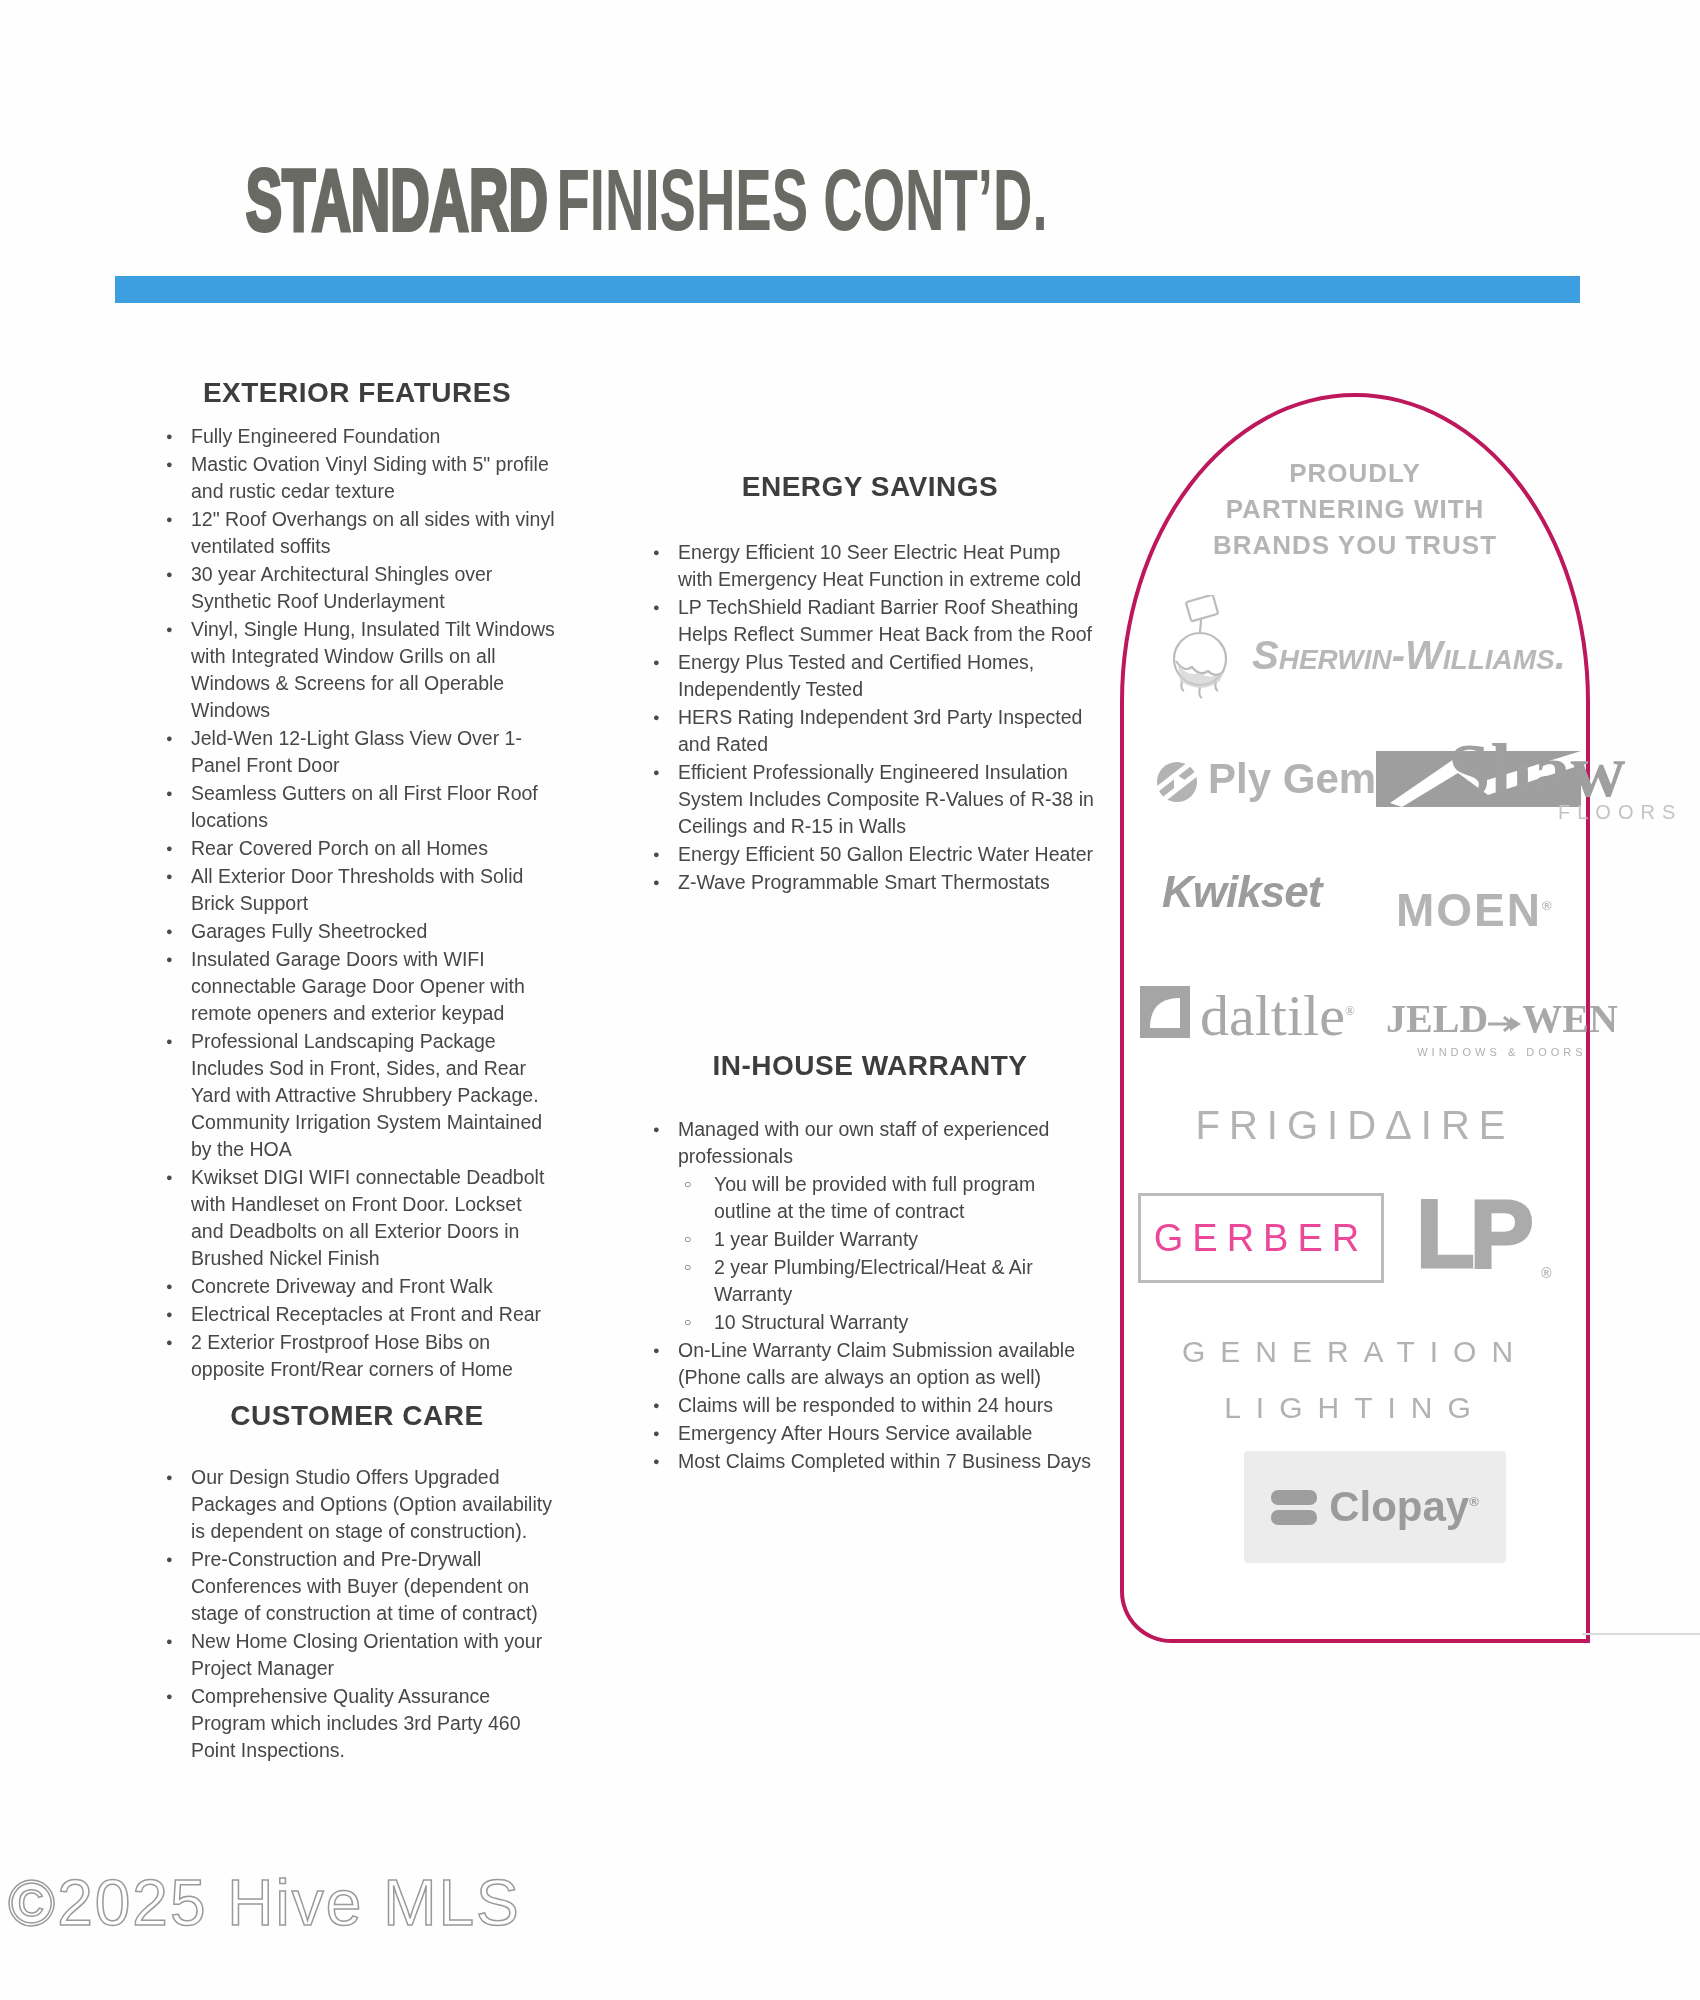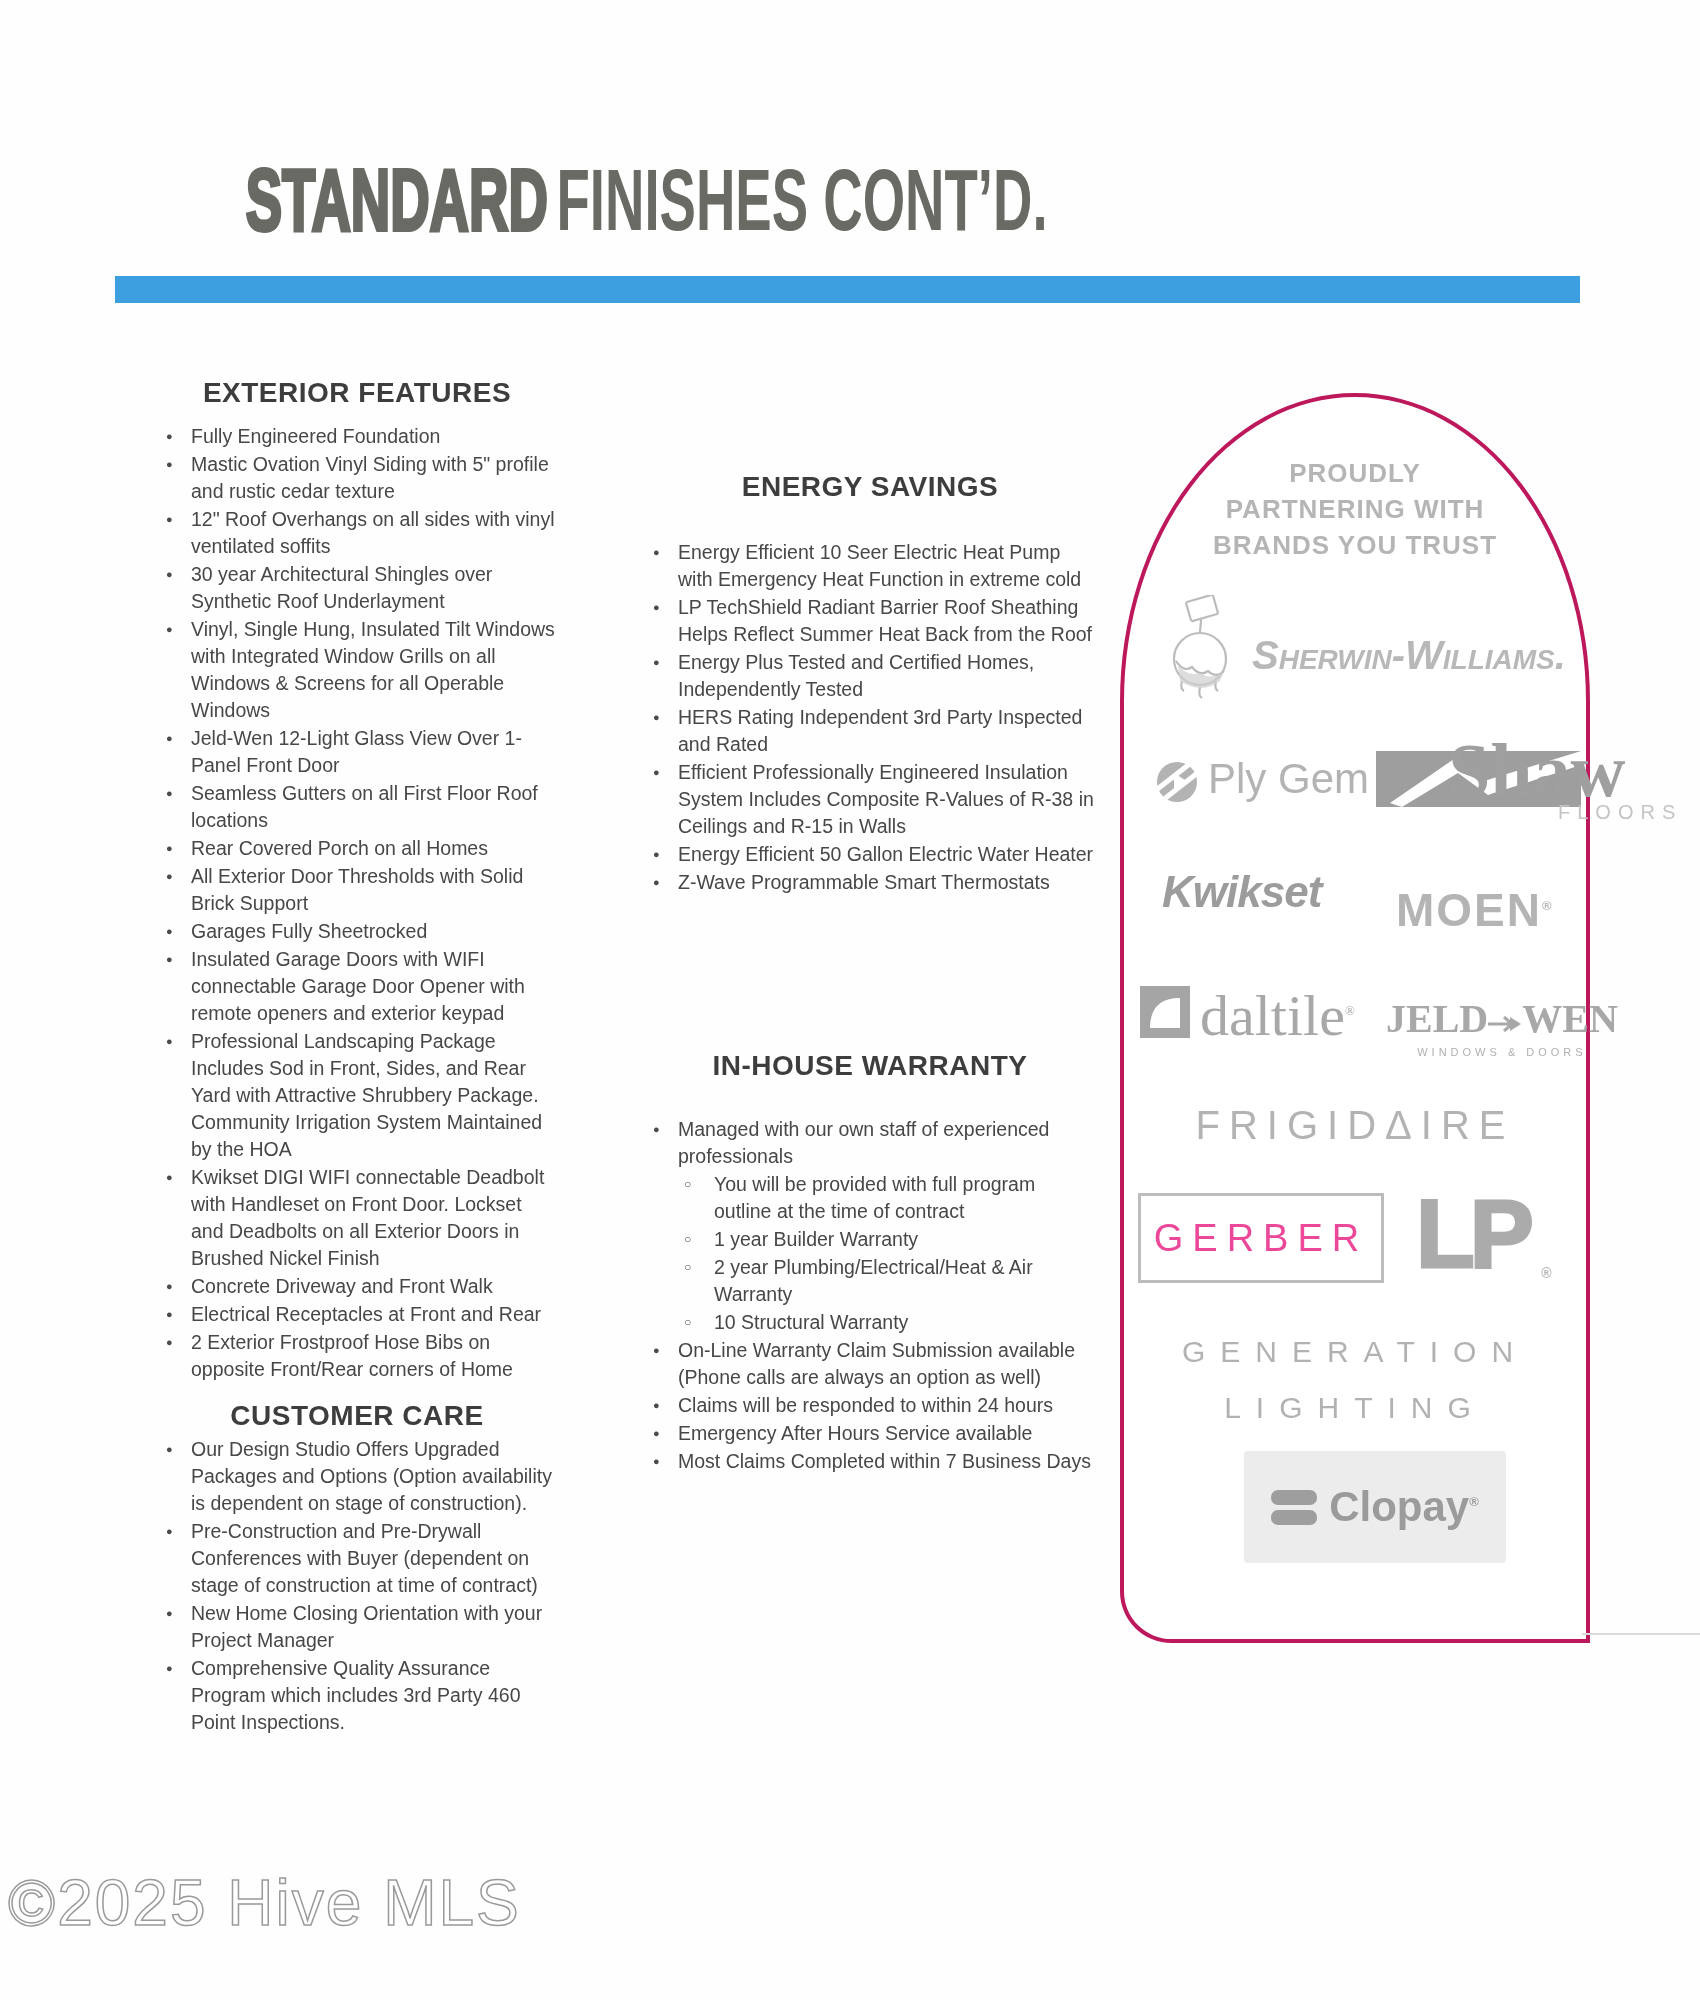--- a/index.html
+++ b/index.html
@@ -15,21 +15,21 @@
 
   .divider{position:absolute;left:115px;top:276px;width:1465px;height:27px;background:#3d9fdf;}
 
   
   .col{position:absolute;}
   .col1{left:158px;top:376px;width:398px;}
   .col2{left:645px;top:470px;width:450px;}
   h2.sec{font-size:28px;line-height:33px;font-weight:700;color:#3d3d3d;margin:0 0 14px;
          text-align:center;letter-spacing:.5px;}
   h2.energy-h{margin-bottom:36px;}
-  h2.cc-h{margin-top:16px;margin-bottom:4px;}
+  h2.cc-h{margin-top:16px;margin-bottom:32px;}
   h2.warranty-h{margin-top:153px;margin-bottom:34px;}
   ul.blist{list-style:none;margin:0;padding:0;font-size:19.5px;line-height:27px;color:#474747;}
   ul.blist>li{position:relative;padding-left:33px;margin-bottom:1px;}
   ul.blist>li::before{content:"●";position:absolute;left:8px;top:0;font-size:11px;line-height:27px;color:#4a4a4a;}
   ul.sub{list-style:none;margin:1px 0 0;padding:0;}
   ul.sub>li{position:relative;padding-left:36px;margin-bottom:1px;}
   ul.sub>li::before{content:"○";position:absolute;left:6px;top:0;font-size:12px;line-height:27px;color:#4a4a4a;}
 
   
   .brand-panel{position:absolute;left:1120px;top:393px;width:462px;height:1242px;
@@ -39,21 +39,21 @@
   .bp{position:absolute;}
   .tagline{top:58px;left:0;width:100%;text-align:center;font-weight:700;font-size:26px;
            line-height:36px;letter-spacing:1px;color:#b5b5b5;}
   .logo-text{color:#b5b5b5;white-space:nowrap;}
 
   .sw-icon{left:44px;top:198px;}
   .sw-text{left:128px;top:236px;font-size:40px;font-weight:700;font-style:italic;
            font-variant:small-caps;color:#b8b8b8;}
 
   .pg-icon{left:30px;top:362px;}
-  .pg-text{left:84px;top:358px;font-size:42px;font-weight:400;color:#b3b3b3;}
+  .pg-text{left:84px;top:358px;font-size:42px;font-weight:700;color:#b3b3b3;}
 
   .shaw{left:252px;top:346px;width:460px;height:90px;}
   .shaw-box{position:absolute;left:0;top:8px;}
   .shaw-word{position:absolute;left:72px;top:-16px;font-family:"Liberation Serif",serif;
              font-weight:700;font-size:76px;color:#9f9f9f;}
   .shaw-floors{position:absolute;left:182px;top:58px;font-size:20px;letter-spacing:7px;color:#c4c4c4;}
 
   .kwikset-text{left:38px;top:470px;font-size:44px;font-weight:700;font-style:italic;
                 letter-spacing:-1px;color:#9c9c9c;}
   .moen-text{left:272px;top:486px;font-size:46px;font-weight:700;letter-spacing:2px;color:#b4b4b4;}

